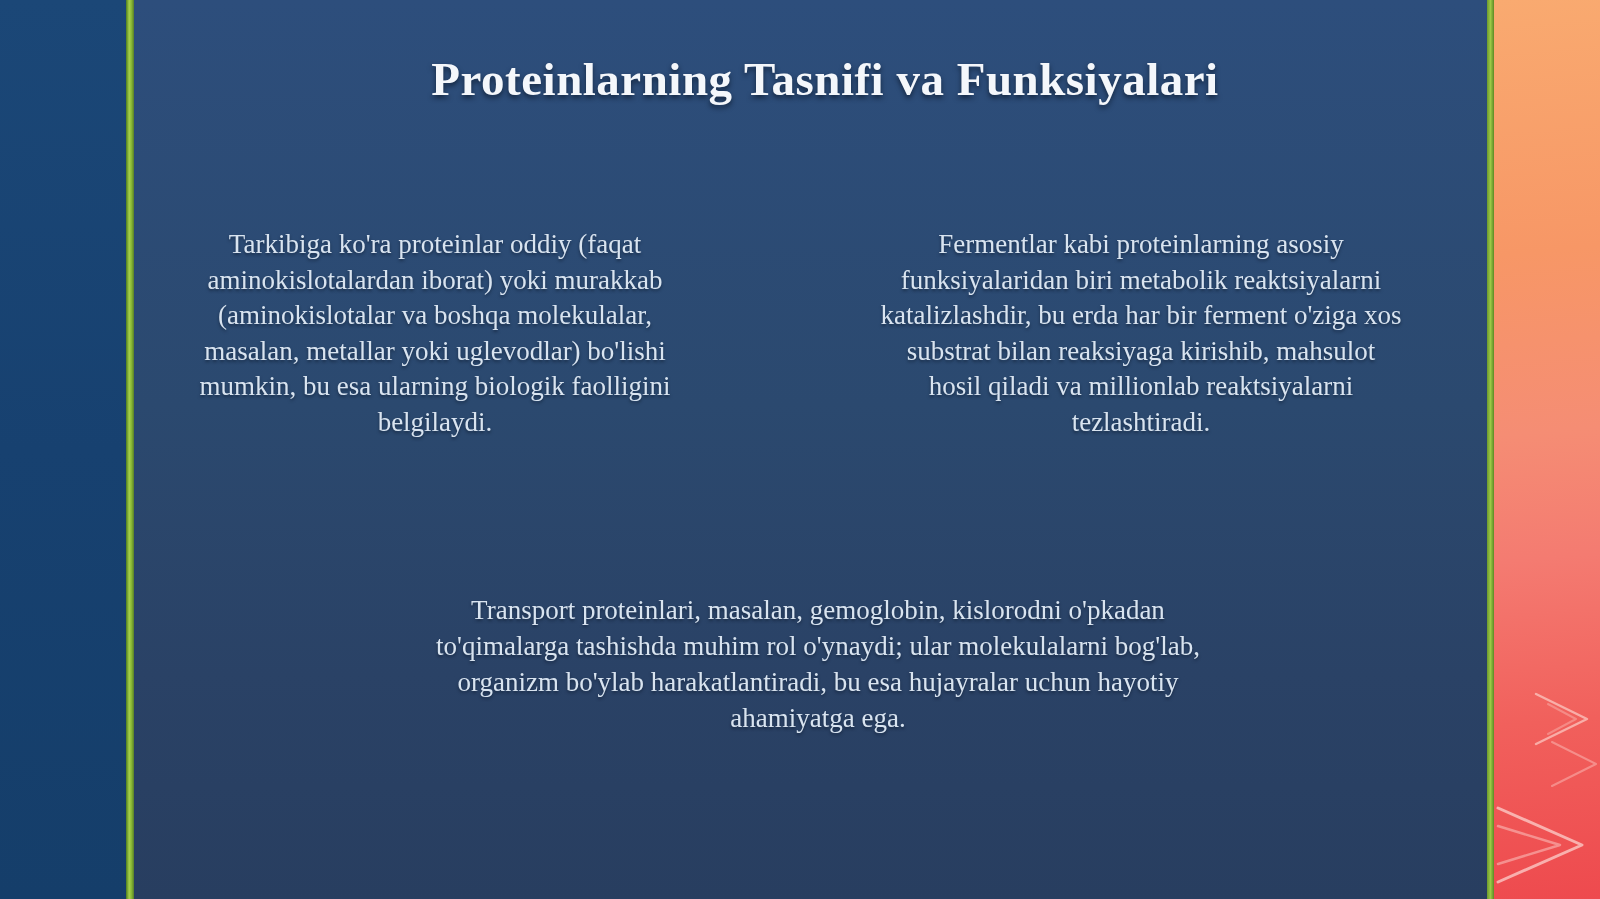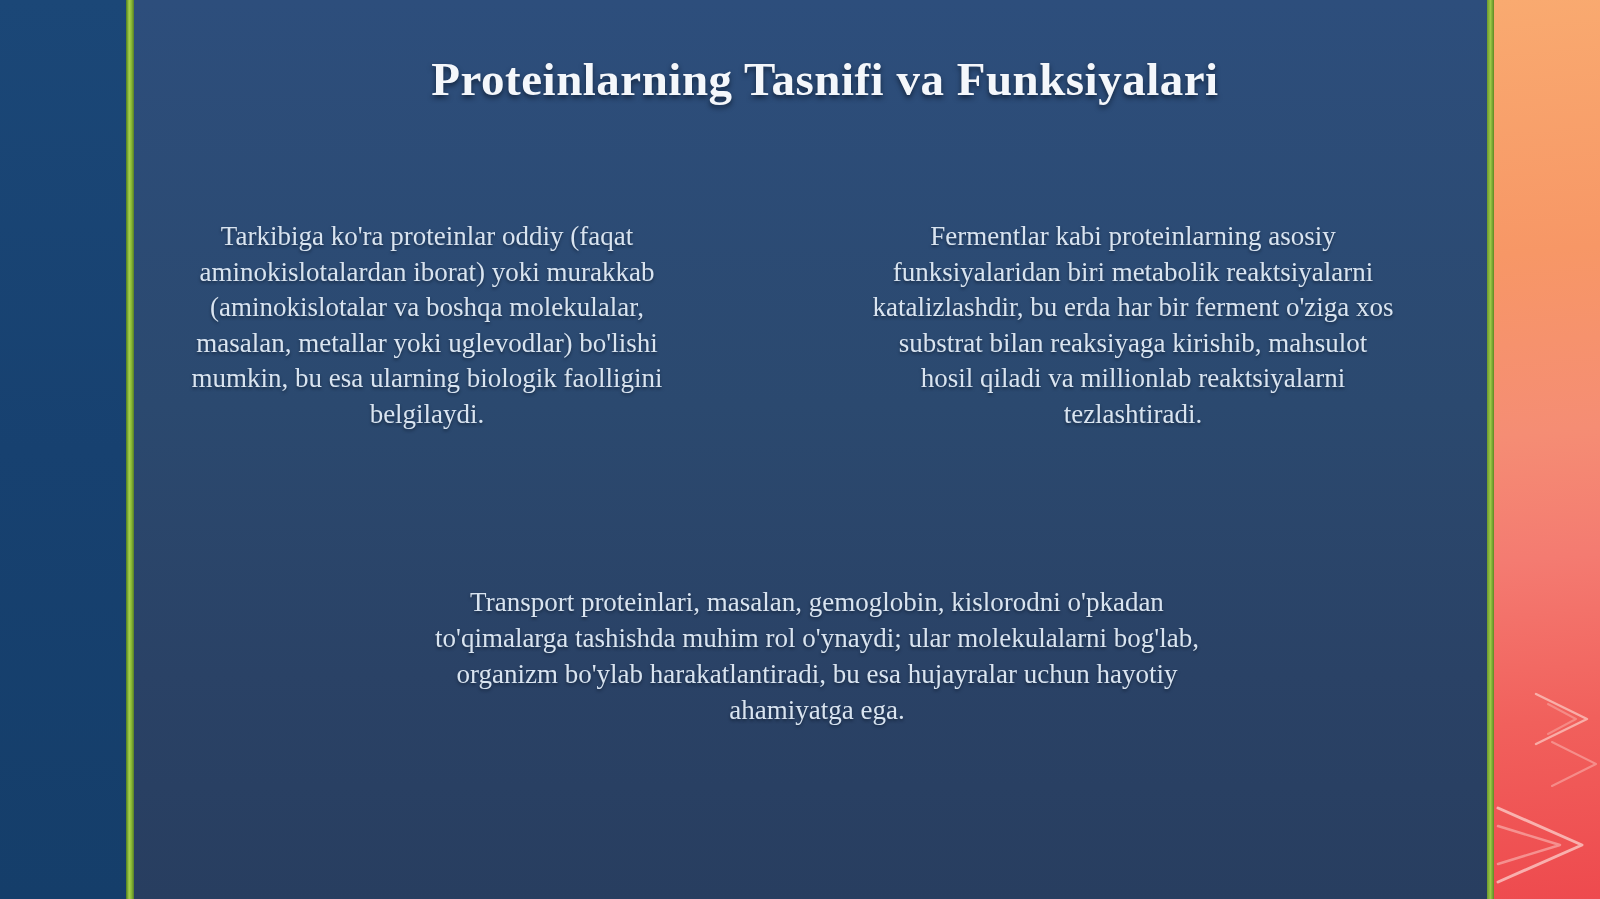--- a/index.html
+++ b/index.html
@@ -62,38 +62,38 @@
     margin: 0;
     text-align: center;
     font-size: 47px;
     font-weight: bold;
     color: #f4f7fb;
     letter-spacing: 0.5px;
     text-shadow: 0 3px 5px rgba(8, 18, 34, 0.65);
   }
   .text-block {
     position: absolute;
-    margin: 0;
+    margin: 8px;
     text-align: center;
     white-space: pre-line;
     font-size: 27px;
     line-height: 35.5px;
     color: #d9e4f0;
     text-shadow: 0 2px 3px rgba(8, 18, 34, 0.5);
   }
   .block-left {
     left: 107px; top: 219px;
     width: 640px;
   }
   .block-right {
     left: 763px; top: 219px;
     width: 740px;
   }
   .block-bottom {
-    left: 292px; top: 584px;
+    left: 285px; top: 584px;
     width: 1050px;
     line-height: 36px;
   }
 </style>
 </head>
 <body>
 
 <div class="slide">
 
   <div class="left-strip"></div>

